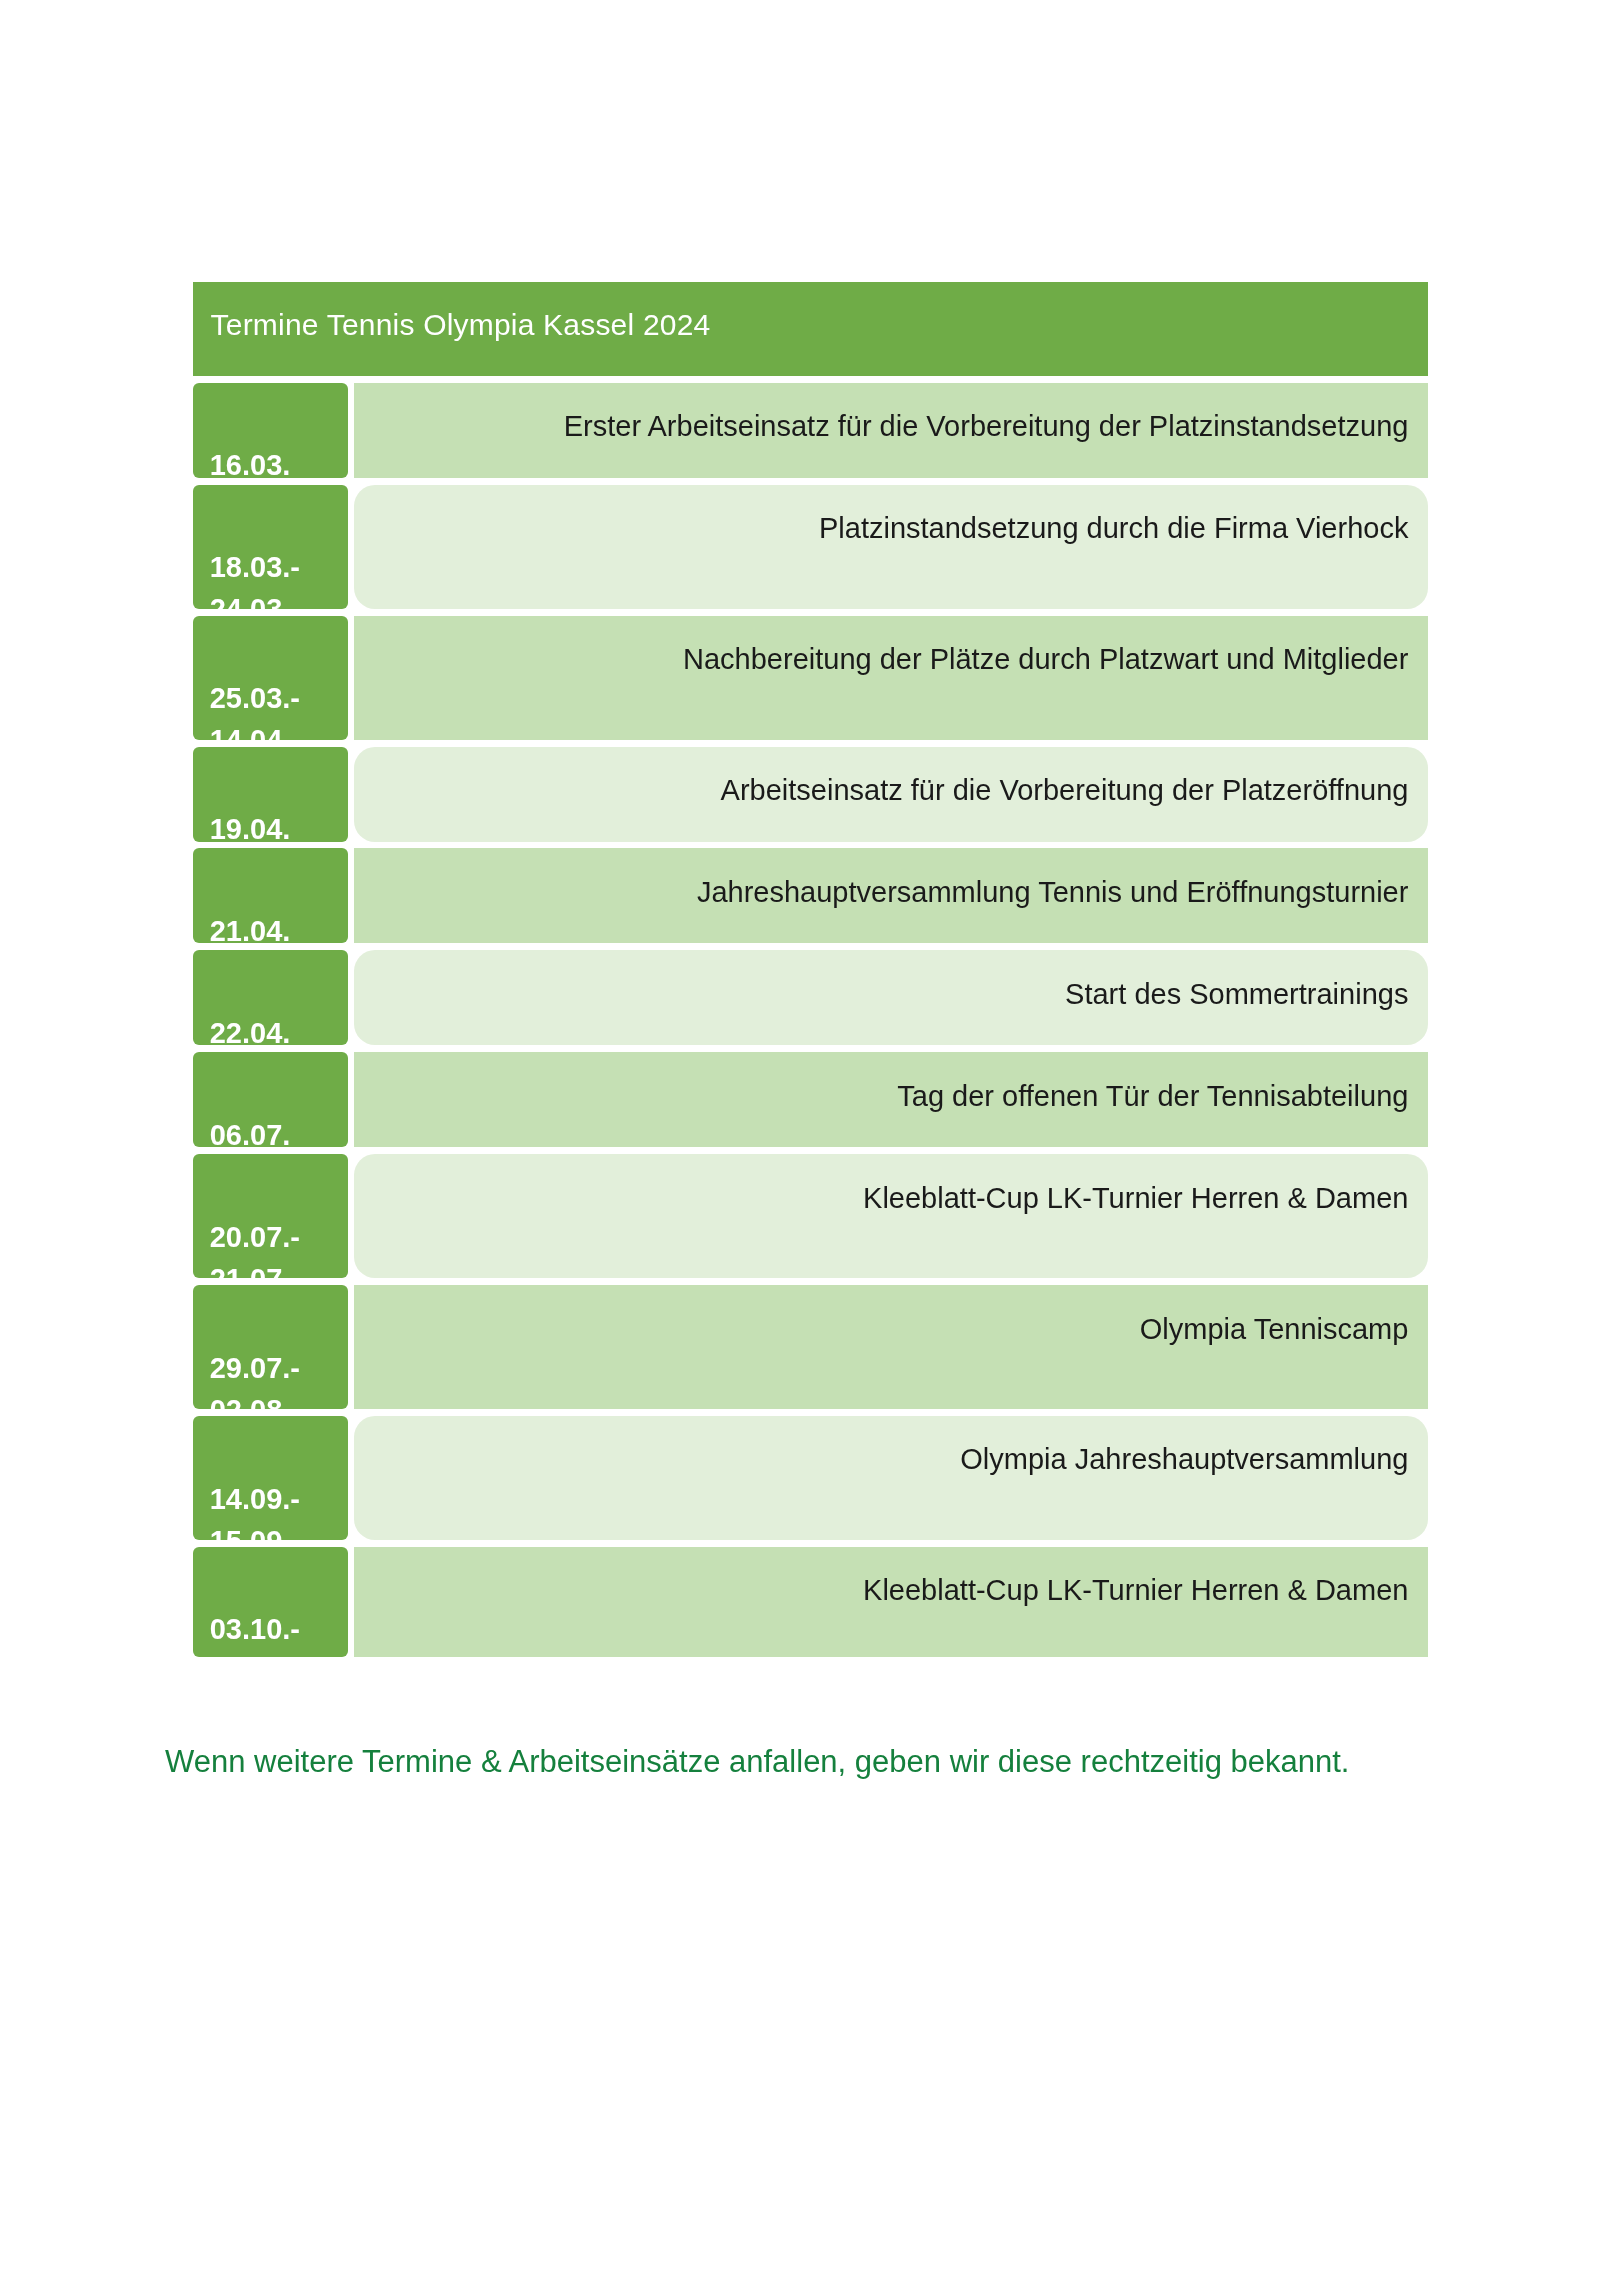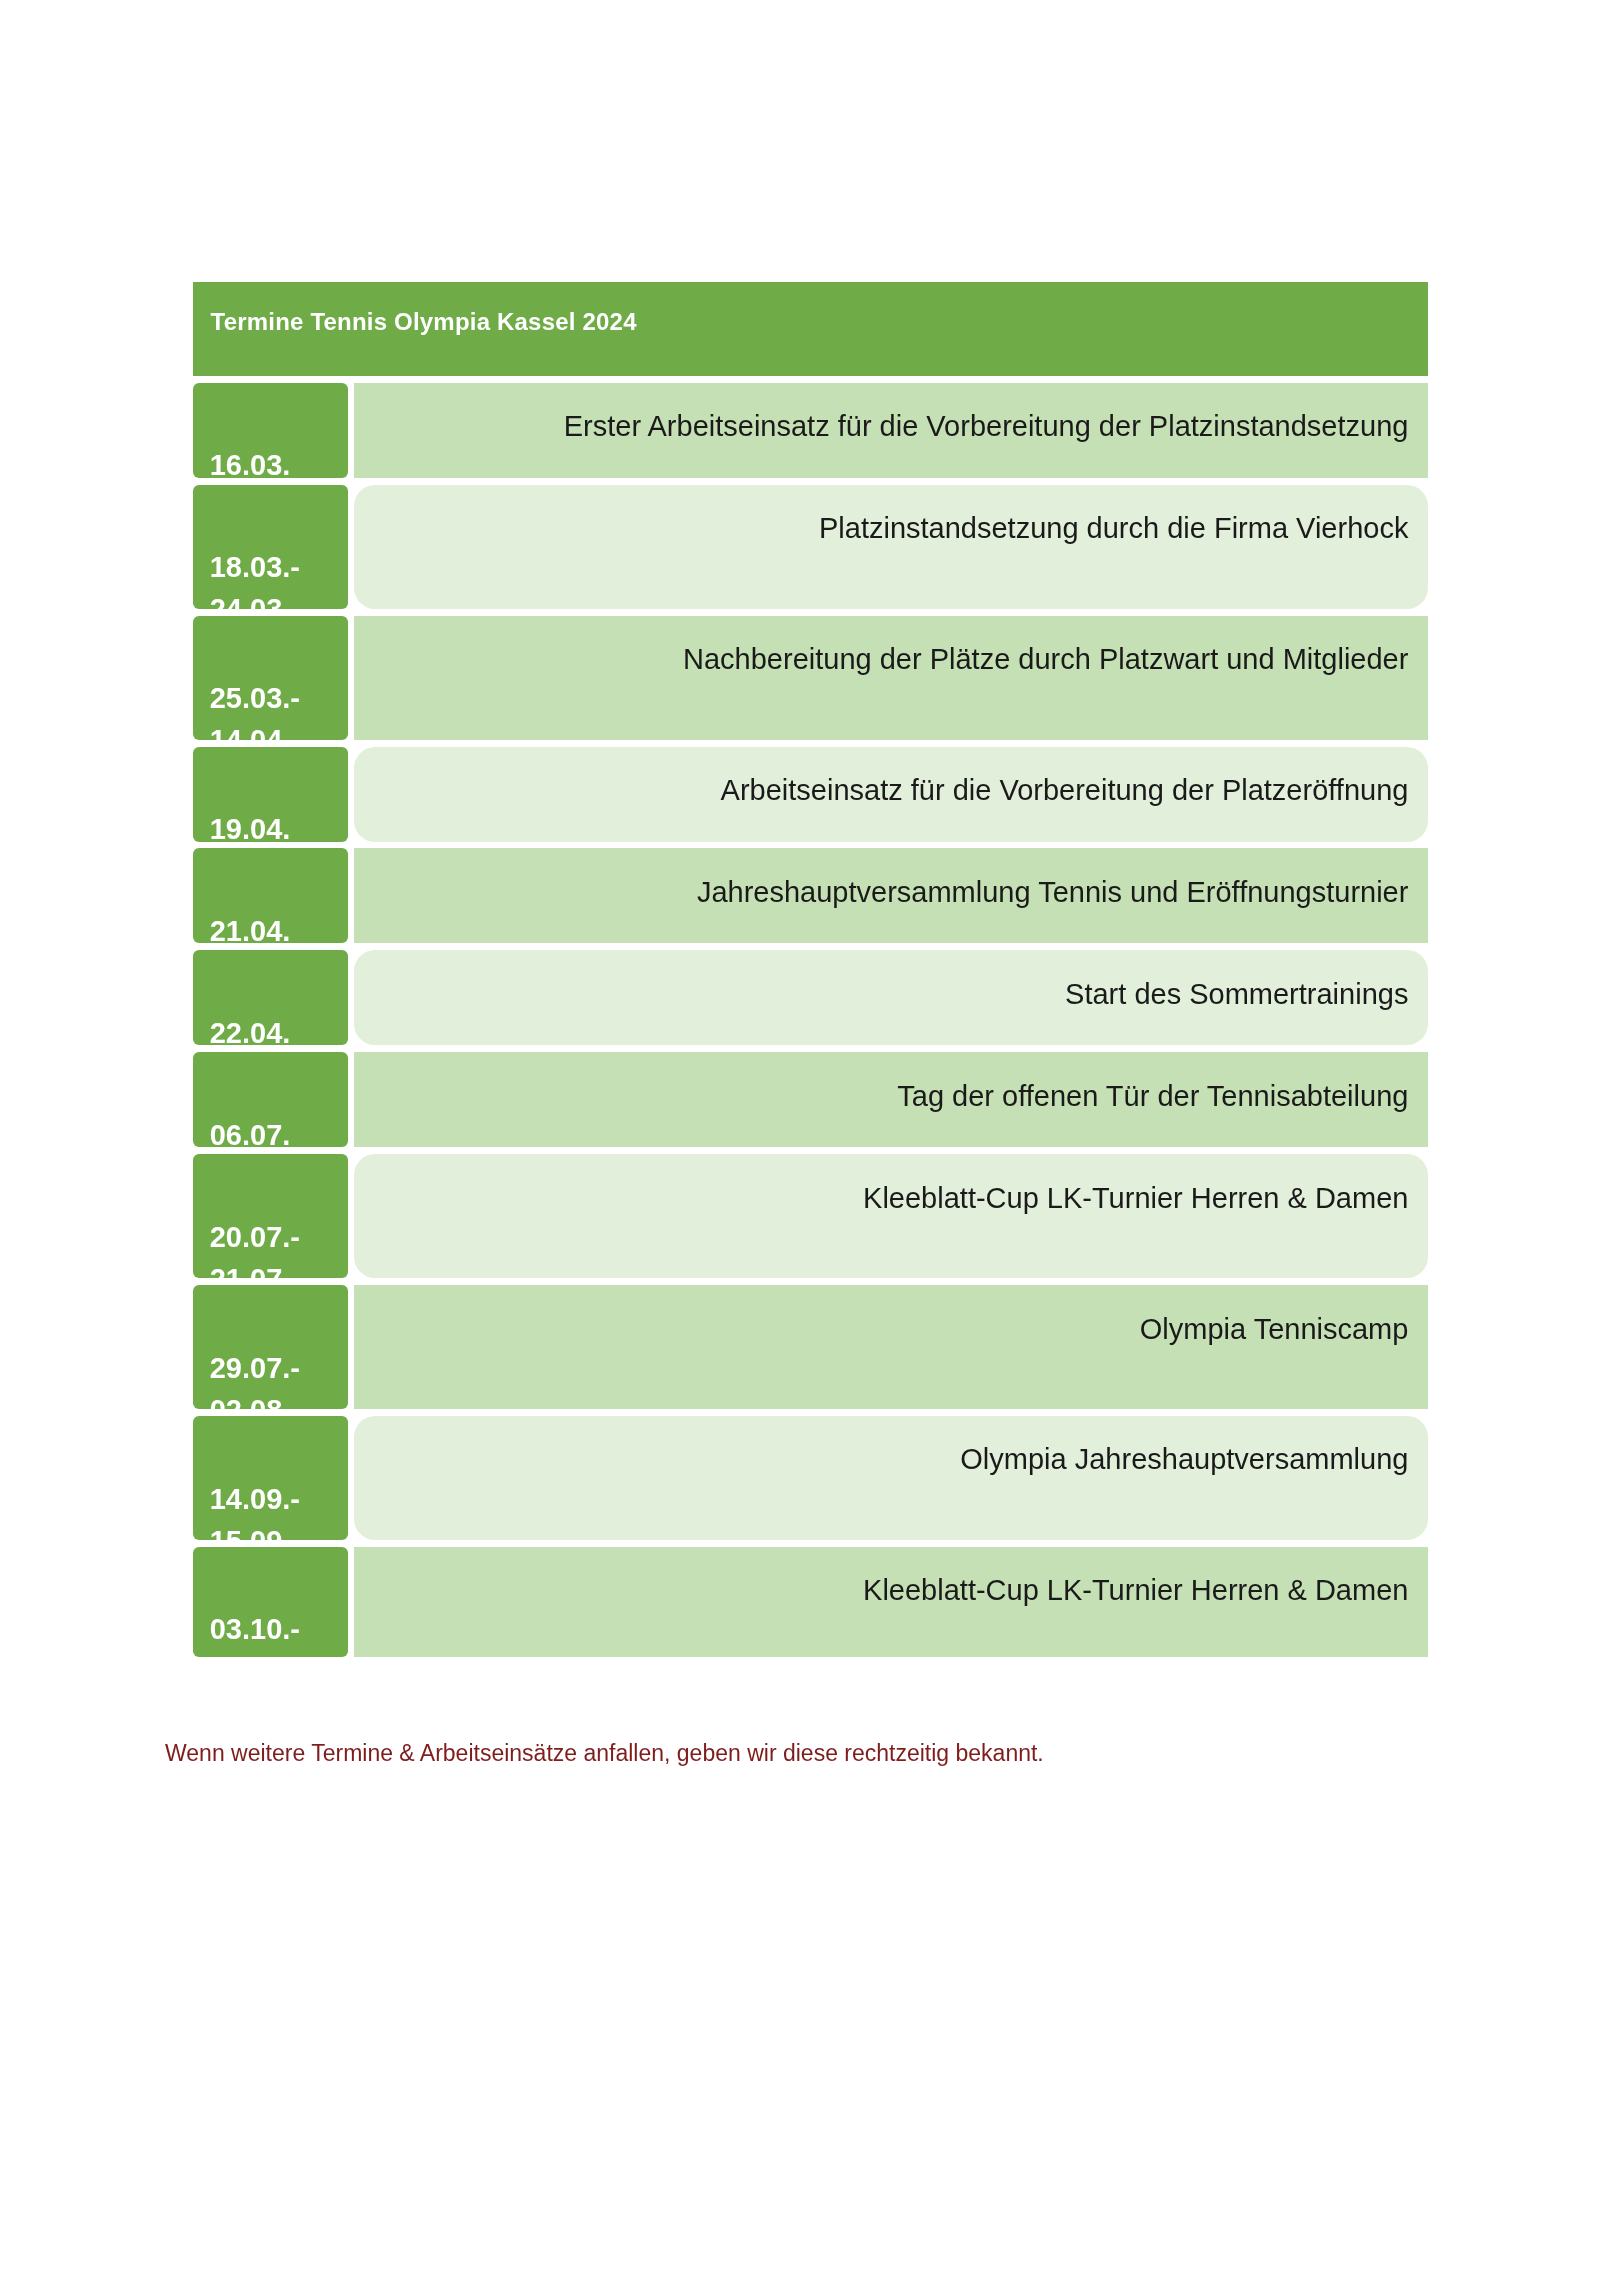--- a/index.html
+++ b/index.html
@@ -21,22 +21,22 @@
     row-gap: 6.9px;
   }
   .header-row {
     height: 94px;
     background: var(--header-bg, #6FAC47);
     box-sizing: border-box;
     padding: 25.5px 0 0 17.6px;
   }
   .header-row .title {
     color: var(--header-text, #ffffff);
-    font-size: 24px;
-    font-weight: bold;
+    font-size: 30px;
+    font-weight: normal;
     letter-spacing: 0.2px;
     text-align: center;
   }
   .t-row { display: flex; column-gap: 5.9px; }
   .t-row.single { height: 95px; }
   .t-row.double { height: 124px; }
   .t-row.double:last-child { height: 110px; }
   .date-cell {
     width: 155px;
     flex: 0 0 155px;
@@ -59,23 +59,23 @@
     color: var(--event-text, #1a1a1a);
     text-align: right;
   }
   .t-row.band-dark  .event-cell { background: var(--band-dark, #C5E0B4); }
   .t-row.band-light .event-cell { background: var(--band-light, #E2EFDA); border-radius: 21px; }
   .note {
     position: absolute;
     left: 165px;
     top: 1707px;
     width: 1266px;
-    font-size: 23px;
+    font-size: 31px;
     line-height: 47px;
-    color: #7f1d1d;
+    color: #15803d;
   }
 </style>
 </head>
 <body>
 
 <div class="page" style="--header-bg: #6FAC47; --header-text: #FFFFFF; --date-bg: #6FAC47; --date-text: #FFFFFF; --band-dark: #C5E0B4; --band-light: #E2EFDA; --event-text: #1A1A1A;">
 
   <div class="schedule-table">
     <div class="header-row">
       <span class="title">Termine Tennis Olympia Kassel 2024</span>

